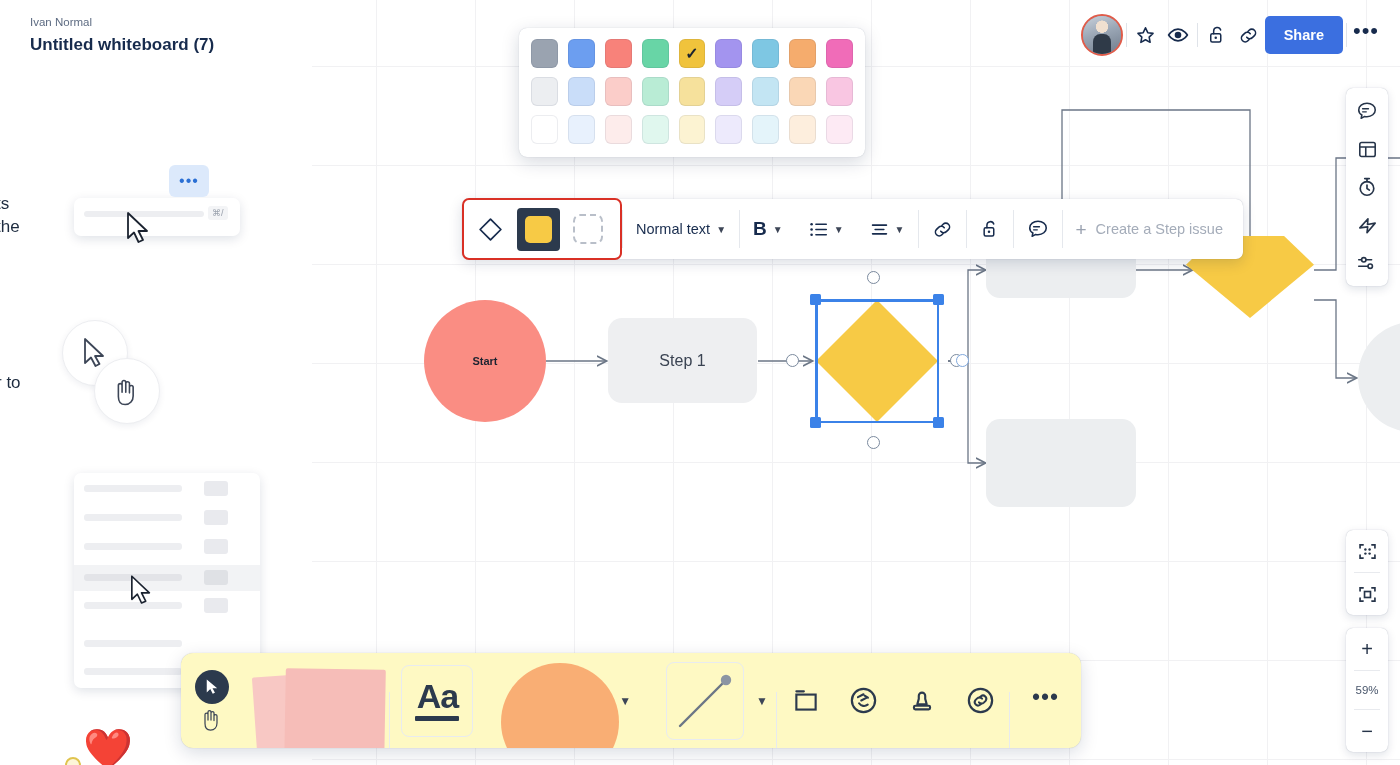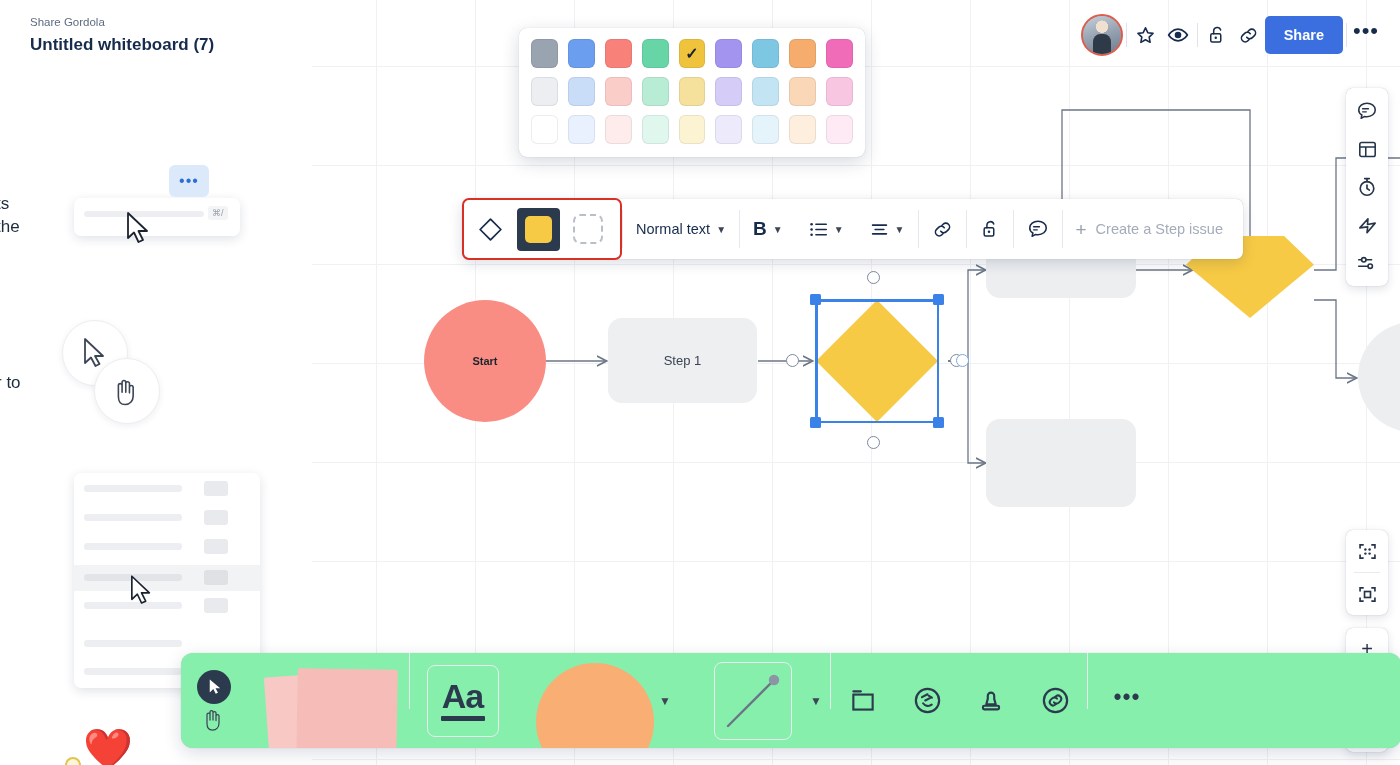--- a/index.html
+++ b/index.html
@@ -28,21 +28,21 @@
   .circle-start {
     left: 424px; top: 300px; width: 122px; height: 122px;
     border-radius: 50%;
     display: flex; align-items: center; justify-content: center;
     font-size: 11px; font-weight: bold; color: #1b2330;
   }
   .rect-step {
     left: 608px; top: 318px; width: 149px; height: 85px;
     border-radius: 14px;
     display: flex; align-items: center; justify-content: center;
-    font-size: 13px; color: #3a4352;
+    font-size: 16px; color: #3a4352;
   }
   .rect-ghost { border-radius: 14px; }
   .diamond-main {
     left: 816px; top: 300px; width: 122px; height: 122px;
   }
   .diamond-main i {
     display: block; width: 100%; height: 100%;
     background: var(--dcol, #f7ca45);
     clip-path: polygon(50% 0%, 100% 50%, 50% 100%, 0% 50%);
   }
@@ -198,24 +198,24 @@
   #zoom-cluster { top: 628px; }
   .zbtn {
     width: 42px; height: 42px; display: flex; align-items: center;
     justify-content: center; cursor: pointer; color: #263449; font-size: 20px;
   }
   .zlabel { font-size: 11.5px; color: #49566b; height: 38px; }
   .zdiv { width: 26px; height: 1px; background: #e8eaee; }
 
   
   #bottom-toolbar {
-    position: absolute; left: 181px; top: 653px; width: 1220px; height: 95px;
-    background: #86efac; border-radius: 12px;
+    position: absolute; left: 181px; top: 653px; width: 900px; height: 95px;
+    background: #fef9c3; border-radius: 12px;
     box-shadow: 0 5px 18px rgba(9,30,66,.15), 0 0 1px rgba(9,30,66,.25);
-    display: flex; align-items: flex-start; z-index: 42; overflow: hidden;
+    display: flex; align-items: flex-end; z-index: 42; overflow: hidden;
   }
   .bt-cell {
     height: 100%; display: flex; align-items: center; justify-content: center;
     position: relative; cursor: pointer;
   }
   .bt-sep { width: 1px; height: 56px; background: #e7eaef; }
   #cursor-cell { width: 58px; flex-direction: column; gap: 2px; padding-left: 8px; }
   #sticky-cell { width: 170px; }
   #text-cell { width: 105px; }
   #shape-cell { width: 160px; }
@@ -356,21 +356,21 @@
     <div class="ph-bar" style="left:104px;top:668px;width:98px;height:7px"></div>
     <svg class="mouse-ptr" style="left:150px;top:575px" width="24" height="32" viewBox="0 0 26 34">
       <path d="M2,1 L2,26 L8,20.5 L12.5,30 L17,28 L12.5,19 L21,19 Z" fill="#fff" stroke="#1b2330" stroke-width="1.8" stroke-linejoin="round"></path>
     </svg>
 
     <div class="heart" style="left:103px;top:729px">❤️</div>
     <div style="position:absolute;left:85px;top:757px;width:16px;height:16px;border-radius:50%;border:2px solid #e0c44f;background:#fdf5d8"></div>
   </div>
 
   <div id="titleblock">
-    <div class="owner">Share Gordola</div>
+    <div class="owner">Ivan Normal</div>
     <div class="wbname">Untitled whiteboard (7)</div>
   </div>
 
   <div id="header-right">
     <div class="avatar">
         <span class="ph"></span>
       </div>
     <span class="hsep"></span>
 
     <div class="hbtn">

